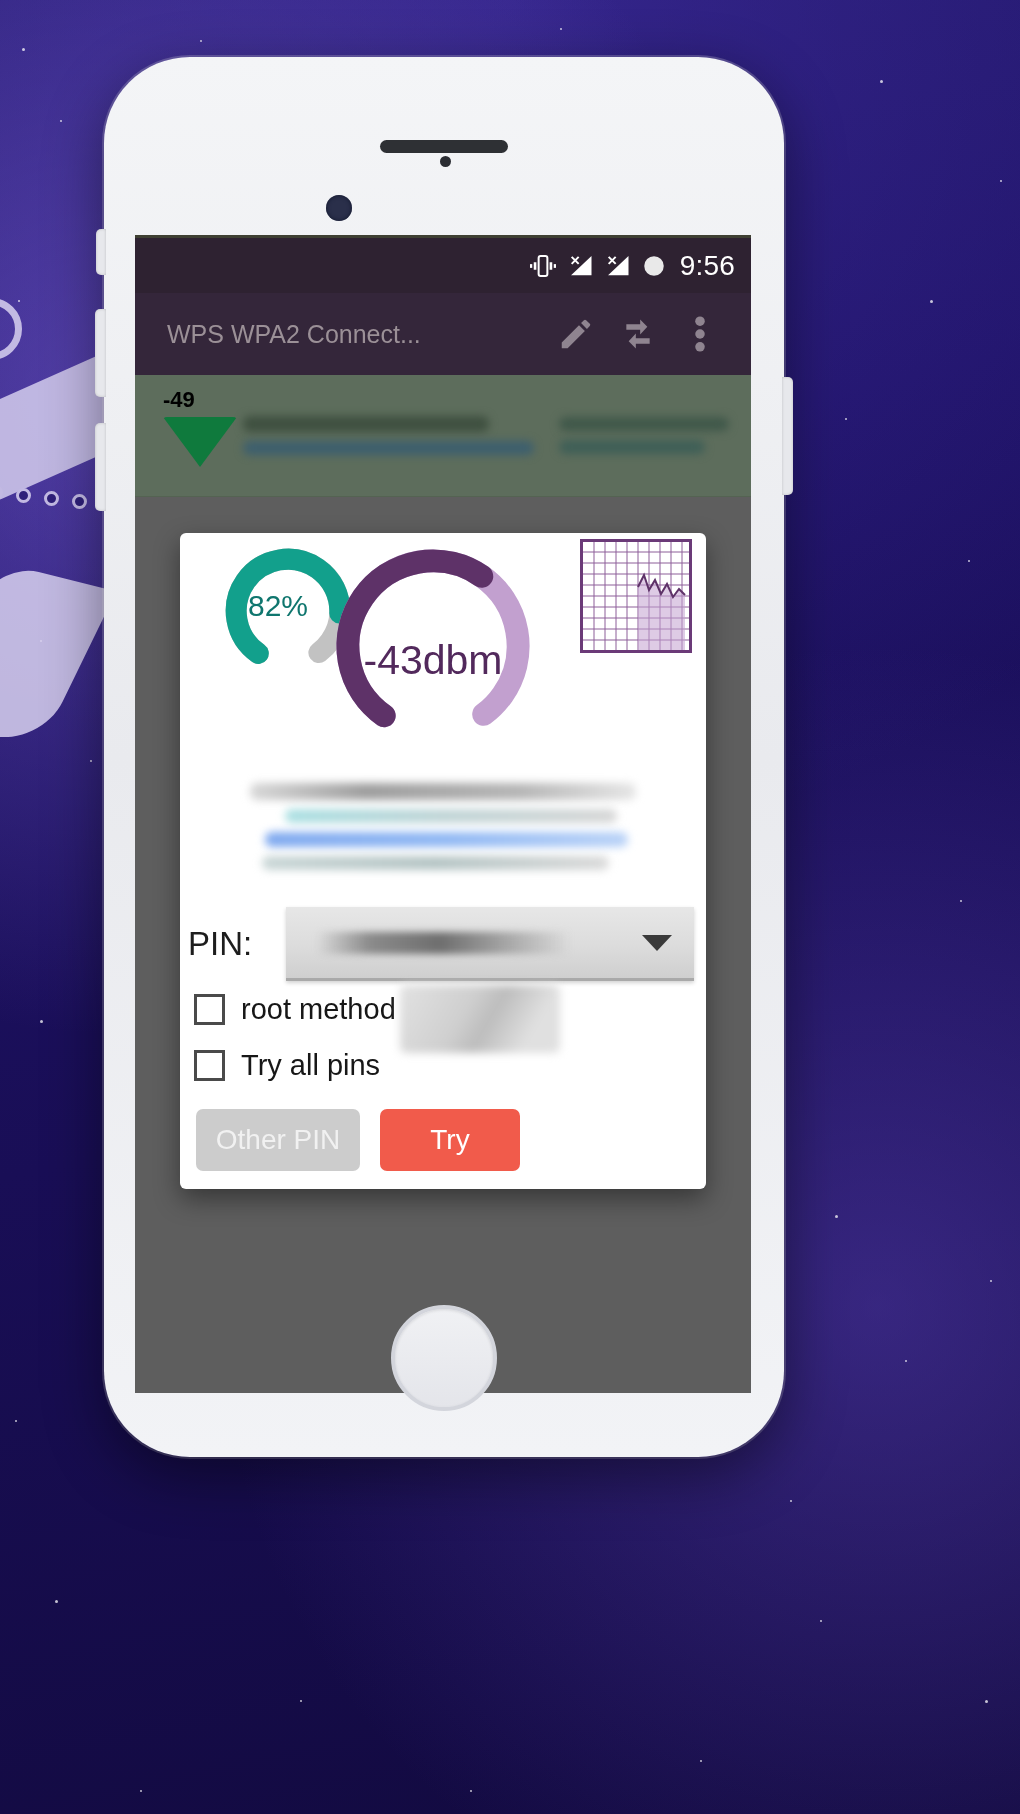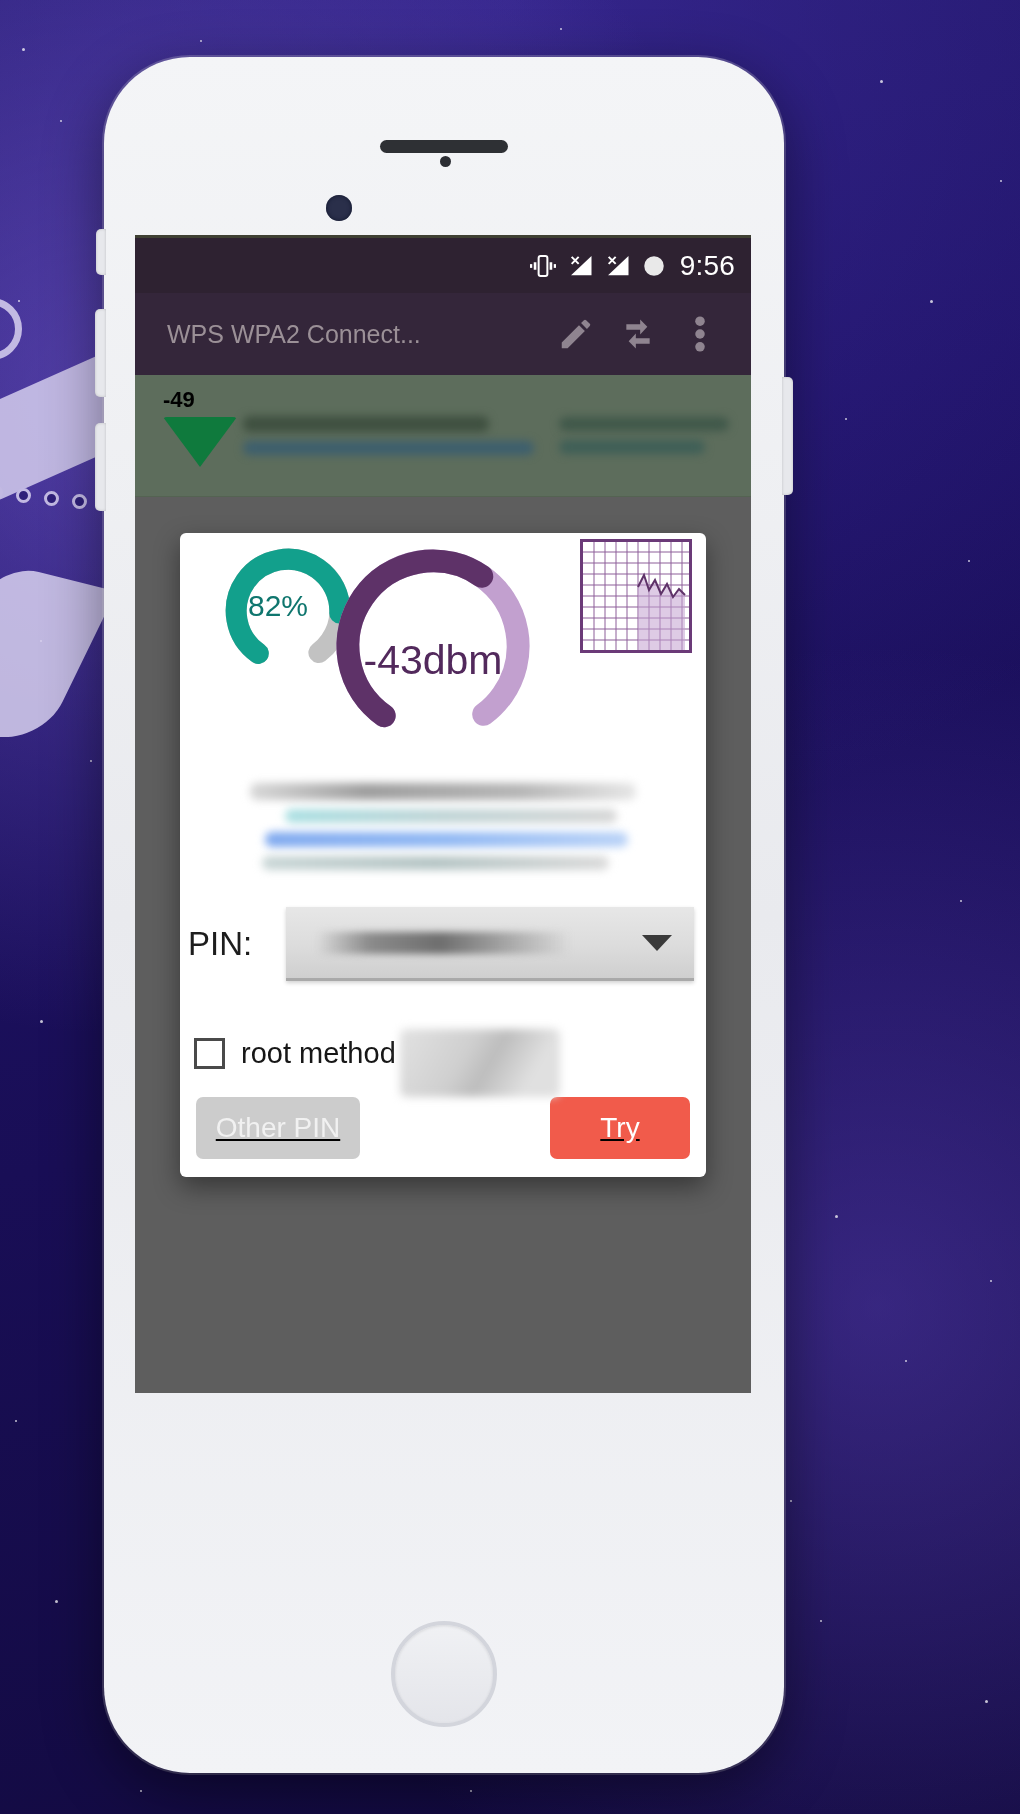--- a/index.html
+++ b/index.html
@@ -59,21 +59,21 @@
     position: absolute; width: 15px; height: 15px; border-radius: 50%;
     background: #2a1c74; border: 3px solid #d8d1f0;
   }
 
   
   #phone {
     position: absolute;
     left: 104px;
     top: 57px;
     width: 680px;
-    height: 1716px;
+    height: 1400px;
     background: linear-gradient(180deg, #f4f5f7 0%, #e9eaee 50%, #f2f3f6 100%);
     border-radius: 86px;
     box-shadow: 0 18px 60px rgba(0,0,0,.45), 0 0 0 2px rgba(255,255,255,.22);
   }
   .side-btn {
     position: absolute;
     background: #e7e8ec;
     box-shadow: inset 0 0 3px rgba(0,0,0,.18);
   }
   #btn-mute   { left: -8px; top: 172px;  width: 10px; height: 46px;  border-radius: 5px 0 0 5px; }
@@ -274,21 +274,20 @@
     margin-right: 22px;
   }
 
   
   .cb-row {
     display: flex;
     align-items: center;
     padding-left: 14px;
     height: 56px;
     position: relative;
-    margin-top: 44px;
   }
   .cb-box {
     width: 31px; height: 31px;
     border: 3px solid #4a4a4a;
     background: #fff;
     margin-right: 16px;
     flex: 0 0 auto;
   }
   .cb-label { font-size: 29px; color: #171717; }
   #blur-chip {
@@ -296,24 +295,23 @@
     left: 220px; top: 4px;
     width: 160px; height: 68px;
     border-radius: 6px;
     background: linear-gradient(120deg,#e2e2e2,#cfcfcf 40%,#bdbdbd 55%,#e0e0e0 80%);
     filter: blur(4px);
   }
 
   
   #dialog-buttons {
     display: flex;
-    gap: 0;
+    gap: 20px;
     padding: 16px 16px 4px 16px;
-    justify-content: space-between;
-    text-decoration: underline;
+    justify-content: flex-start;
   }
   .dlg-btn {
     border: none;
     border-radius: 7px;
     height: 62px;
     font-size: 28px;
     font-family: "Liberation Sans", sans-serif;
     cursor: pointer;
     color: #ffffff;
   }
@@ -504,20 +502,24 @@
           <span class="caret-down"></span>
         </div>
       </div>
 
       <div class="cb-row">
         <span class="cb-box"></span>
         <span class="cb-label">root method</span>
         <span id="blur-chip"></span>
       </div>
 
+      <div class="cb-row">
+        <span class="cb-box"></span>
+        <span class="cb-label">Try all pins</span>
+      </div>
 
       <div id="dialog-buttons">
         <button class="dlg-btn btn-grey" style="width:164px">Other PIN</button>
         <button class="dlg-btn btn-primary" style="width:140px">Try</button>
       </div>
     </div>
   </div>
 
   <div id="home-btn"></div>
 </div>

